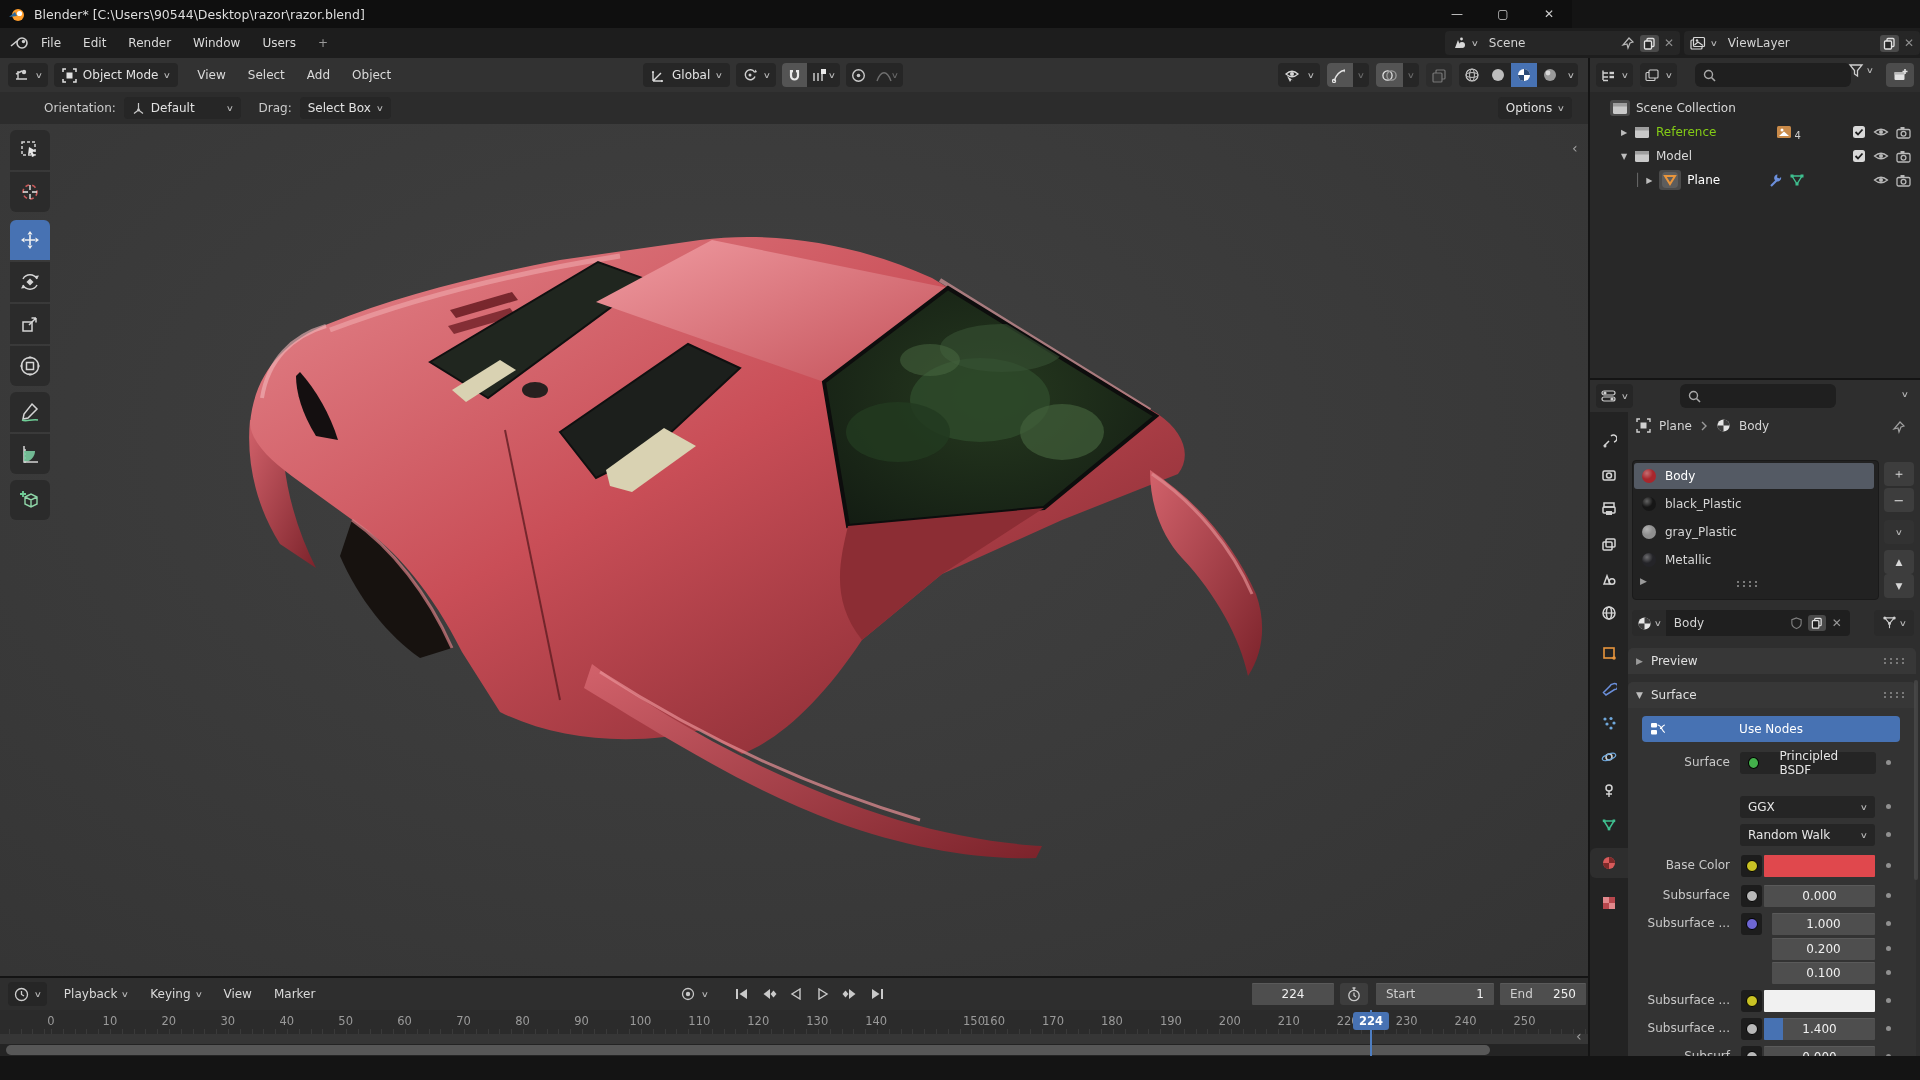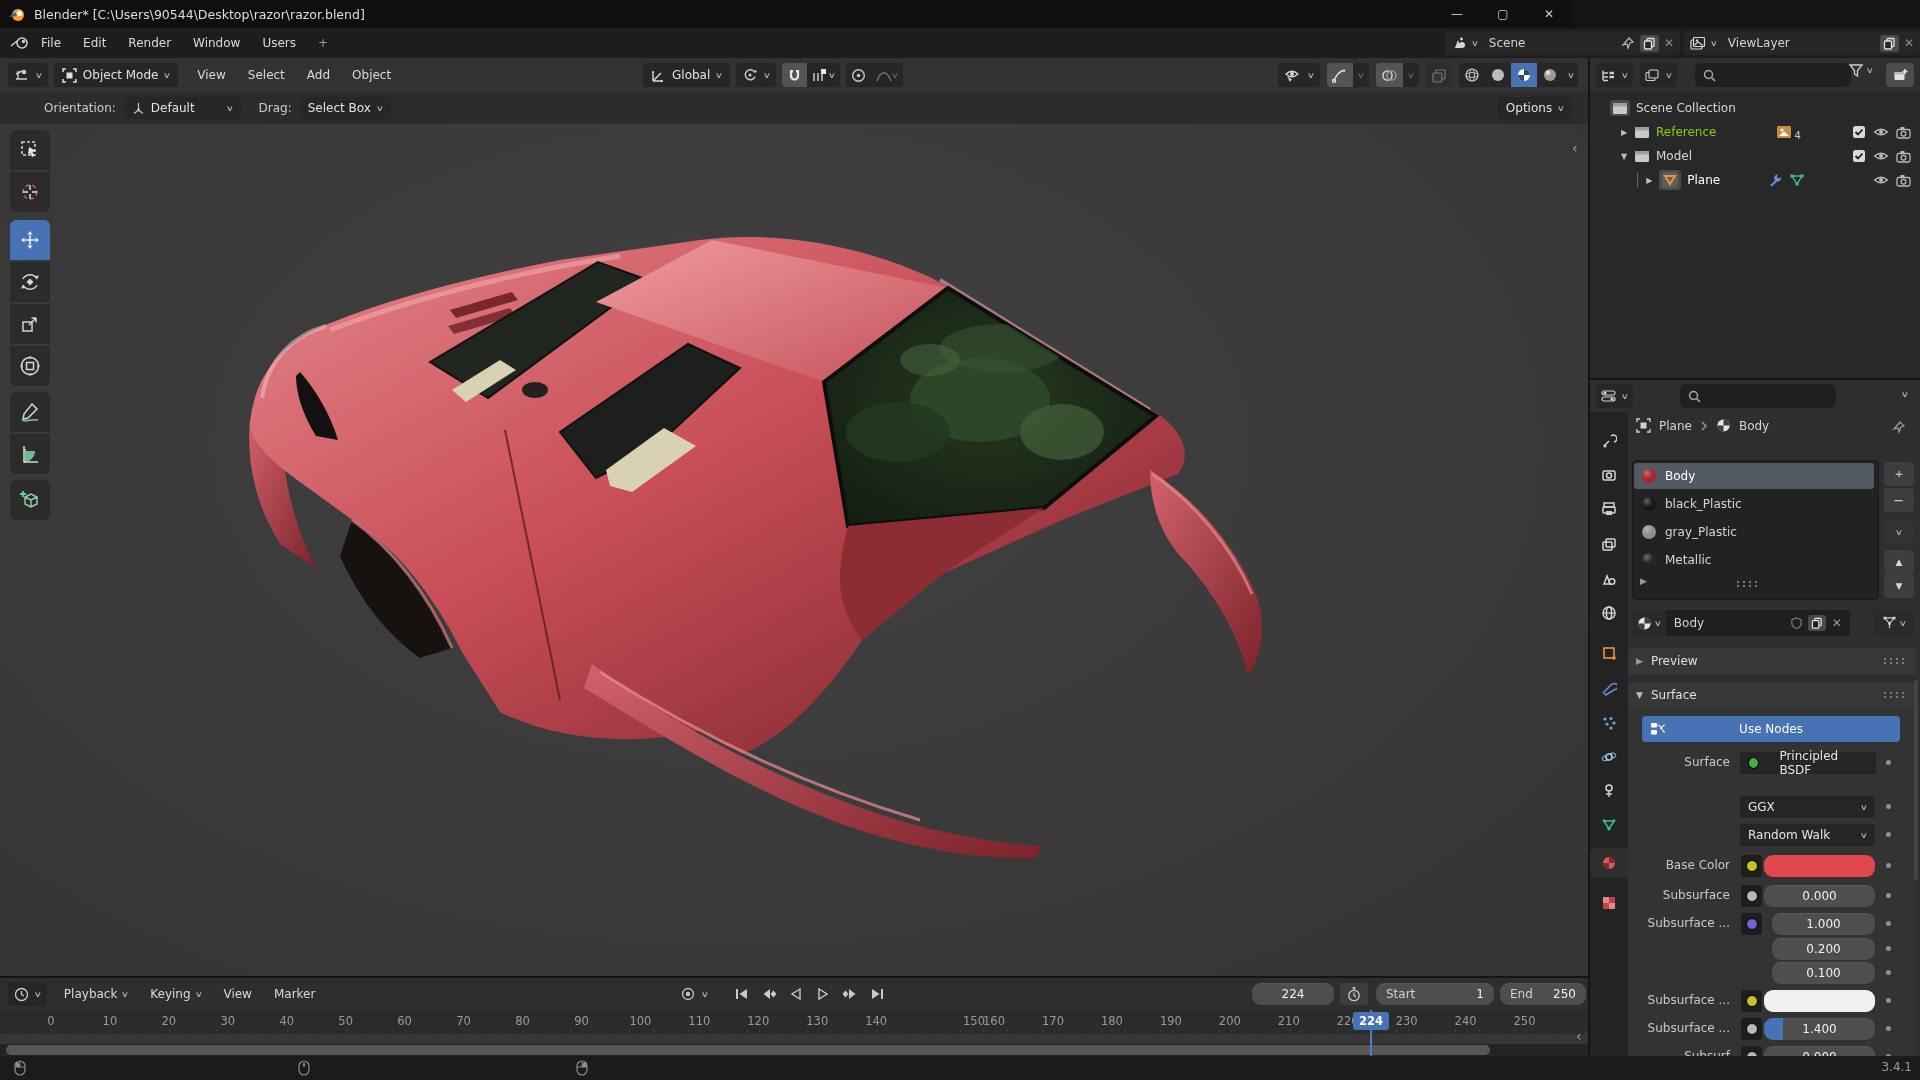--- a/index.html
+++ b/index.html
@@ -47,21 +47,21 @@
   .props-header{position:absolute;left:0;top:0;width:330px;height:32px;background:#2e2e2e;}
   .tabstrip{position:absolute;left:0;top:32px;width:38px;height:644px;background:#232323;}
   .ptab{position:absolute;left:0;width:38px;height:30px;display:flex;align-items:center;justify-content:center;}
   .ptab.active{background:#2e2e2e;border-radius:6px 0 0 6px;}
   .panel-h{position:absolute;left:38px;width:288px;height:26px;background:#373737;border-radius:5px 5px 0 0;display:flex;align-items:center;gap:8px;padding:0 8px;box-sizing:border-box;color:#e0e0e0;}
   .grips{margin-left:auto;width:26px;height:8px;background-image:radial-gradient(#7a7a7a 1px, transparent 1.2px);background-size:6px 4px;}
   .slotlist{position:absolute;background:#222222;border:1px solid #1a1a1a;border-radius:4px;}
   .slotrow{position:absolute;left:2px;width:240px;height:26px;display:flex;align-items:center;gap:9px;padding-left:8px;box-sizing:border-box;color:#d6d6d6;border-radius:3px;}
   .slotrow.sel{background:#545a64;color:#fff;}
   .sidebtn{position:absolute;left:294px;width:30px;height:24px;background:#3d3d3d;border-radius:4px;display:flex;align-items:center;justify-content:center;color:#d8d8d8;font-size:13px;}
-  .fld{position:absolute;height:22px;border-radius:9px;background:#4e4e4e;color:#f0f0f0;display:flex;align-items:center;justify-content:center;box-shadow:inset 0 1px 0 rgba(255,255,255,.07);}
+  .fld{position:absolute;height:22px;border-radius:1px;background:#4e4e4e;color:#f0f0f0;display:flex;align-items:center;justify-content:center;box-shadow:inset 0 1px 0 rgba(255,255,255,.07);}
   .ddl{position:absolute;height:22px;border-radius:3px;background:#252525;color:#e6e6e6;display:flex;align-items:center;padding:0 8px;box-sizing:border-box;}
   .rowlabel{position:absolute;width:108px;text-align:right;color:#c9c9c9;}
   .socket{position:absolute;width:21px;height:22px;background:#1d1d1d;border-radius:3px;display:flex;align-items:center;justify-content:center;}
   .socket i{width:10px;height:10px;border-radius:50%;display:block;border:1px solid #000;}
   .animdot{position:absolute;width:5px;height:5px;border-radius:50%;background:#909090;}
   
   .timeline{position:absolute;left:0;top:978px;width:1588px;height:78px;background:#2e2e2e;overflow:hidden;}
   .tl-header{position:absolute;left:0;top:0;width:1588px;height:32px;display:flex;align-items:center;}
   .ruler{position:absolute;left:0;top:32px;width:1588px;height:24px;background:#2b2b2b;
          background-image:repeating-linear-gradient(90deg,#3a3a3a 0 1px,transparent 1px 11.8px);
@@ -1032,31 +1032,14 @@
     <div class="scrub">
       <div class="scrub-handle"></div>
     </div>
     <div class="playhead" style="left:1370px"></div>
     <div class="framebadge" style="left:1371px">
         <span>224</span>
       </div>
     <div class="abs collapse-arrow" style="left:1576px;top:50px">‹</div>
   </div>
 
-  <div class="statusbar">
-    <svg class="mousehint" style="left:14px" width="12" height="16" viewBox="0 0 12 16">
-      <rect x="1" y="1" width="10" height="14" rx="5" stroke="#8d8d8d" stroke-width="1.2" fill="none"></rect>
-      <path d="M6 1 V7 M1 7 H11" stroke="#8d8d8d" stroke-width="1"></path>
-        <path d="M1.5 2.5 Q6 1 6 7 H1.5 Z" fill="#8d8d8d"></path>
-    </svg>
-    <svg class="mousehint" style="left:298px" width="12" height="16" viewBox="0 0 12 16">
-      <rect x="1" y="1" width="10" height="14" rx="5" stroke="#8d8d8d" stroke-width="1.2" fill="none"></rect>
-      <rect x="5" y="2.5" width="2" height="4.5" rx="1" fill="#8d8d8d"></rect>
-    </svg>
-    <svg class="mousehint" style="left:576px" width="12" height="16" viewBox="0 0 12 16">
-      <rect x="1" y="1" width="10" height="14" rx="5" stroke="#8d8d8d" stroke-width="1.2" fill="none"></rect>
-      <path d="M6 1 V7 M1 7 H11" stroke="#8d8d8d" stroke-width="1"></path>
-        <path d="M10.5 2.5 Q6 1 6 7 H10.5 Z" fill="#8d8d8d"></path>
-    </svg>
-    <span class="vtext">3.4.1</span>
-  </div>
 
 </div>
 
 </body></html>

